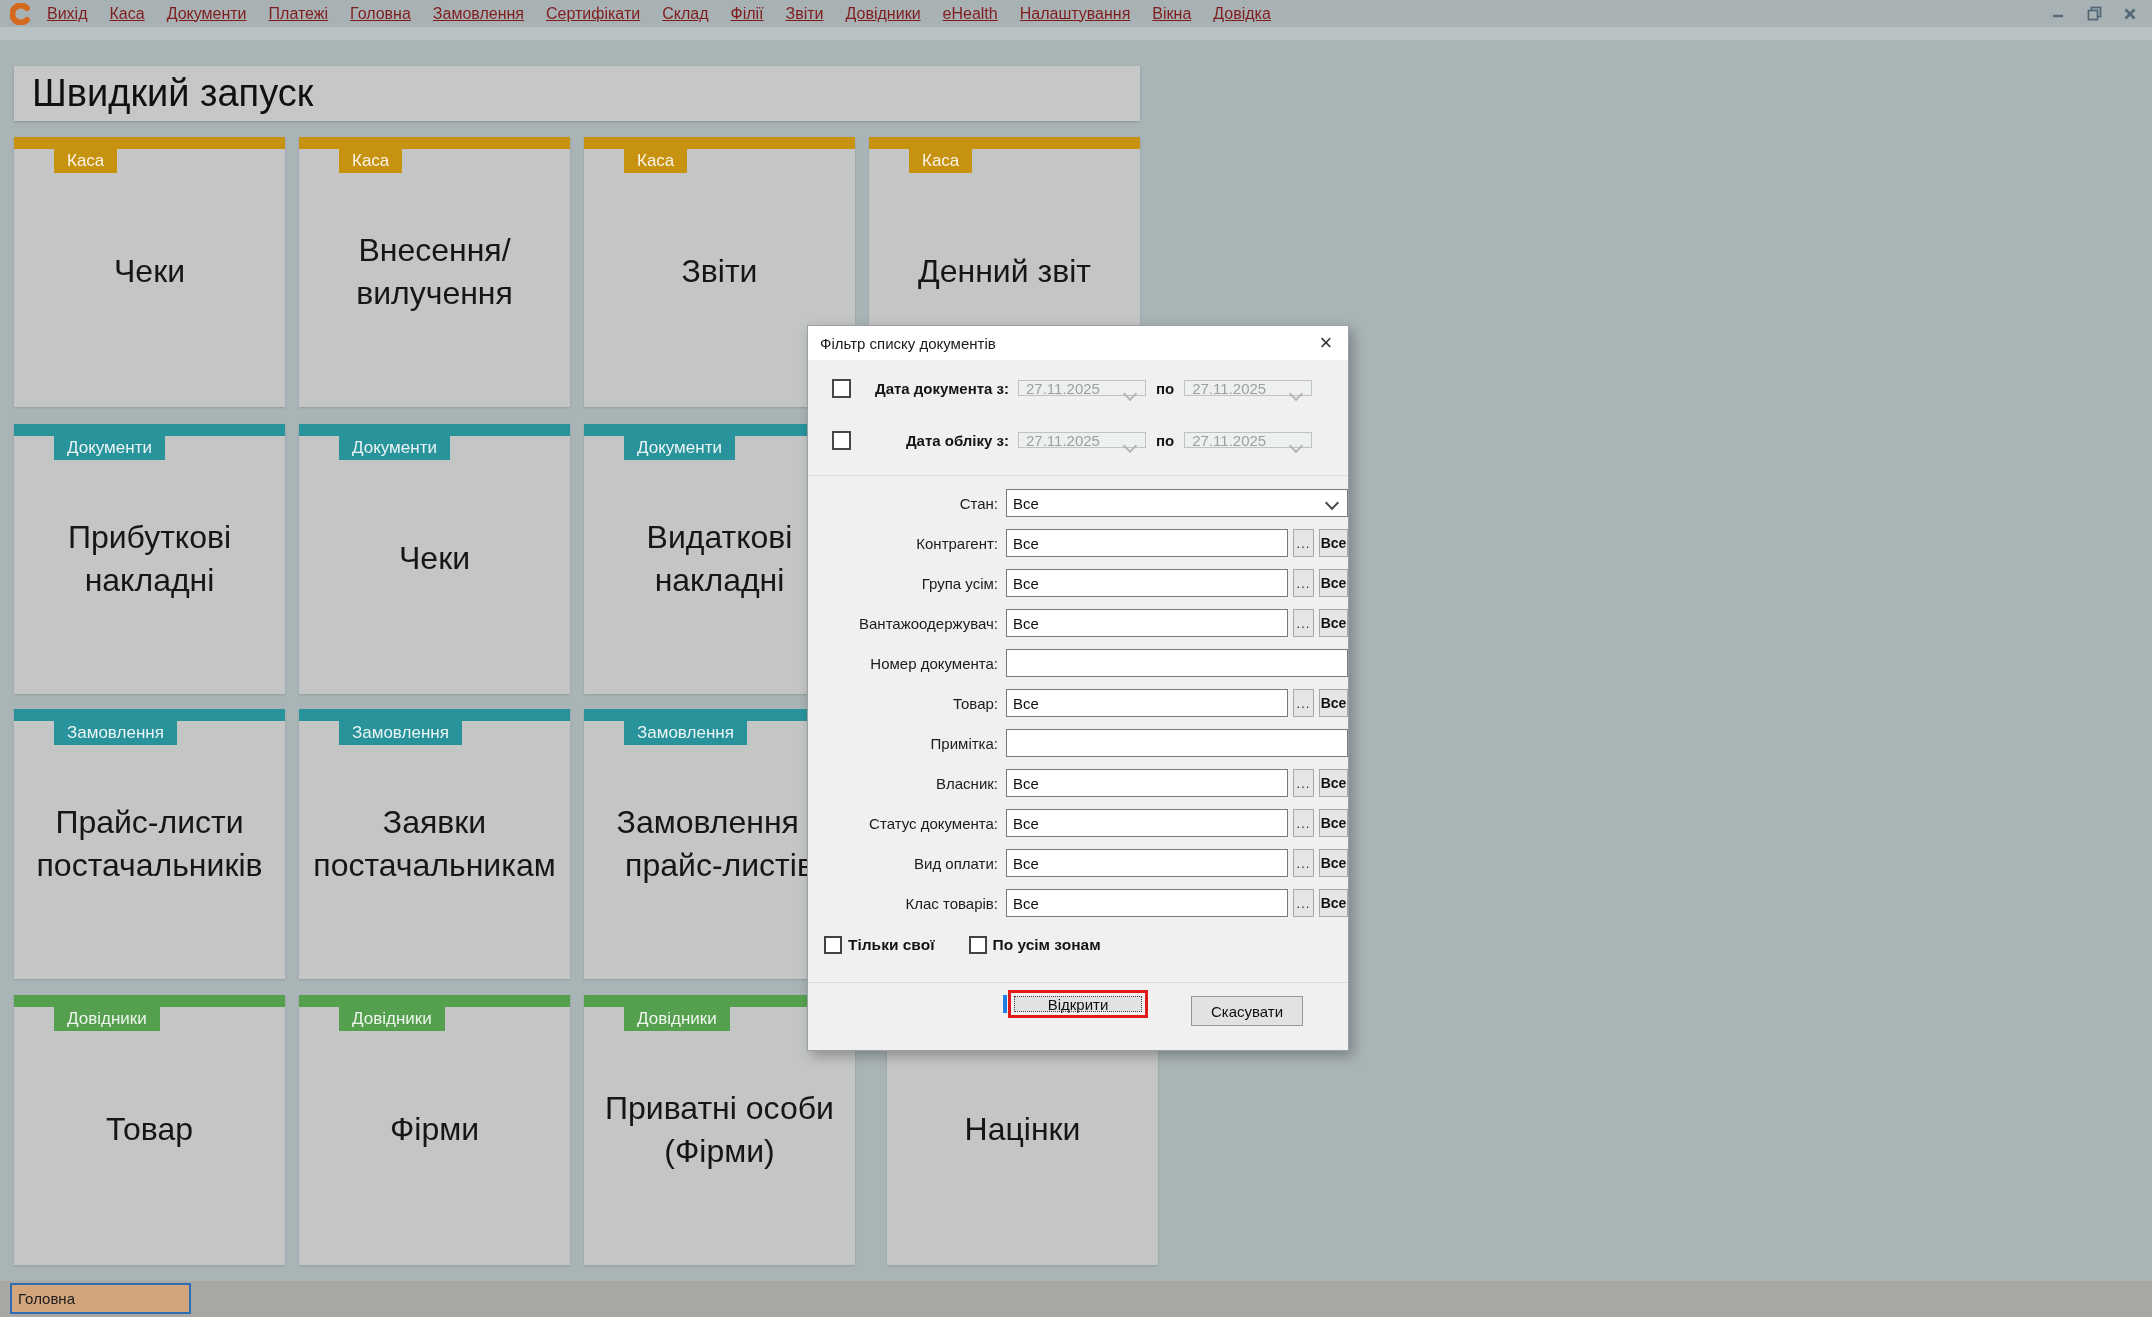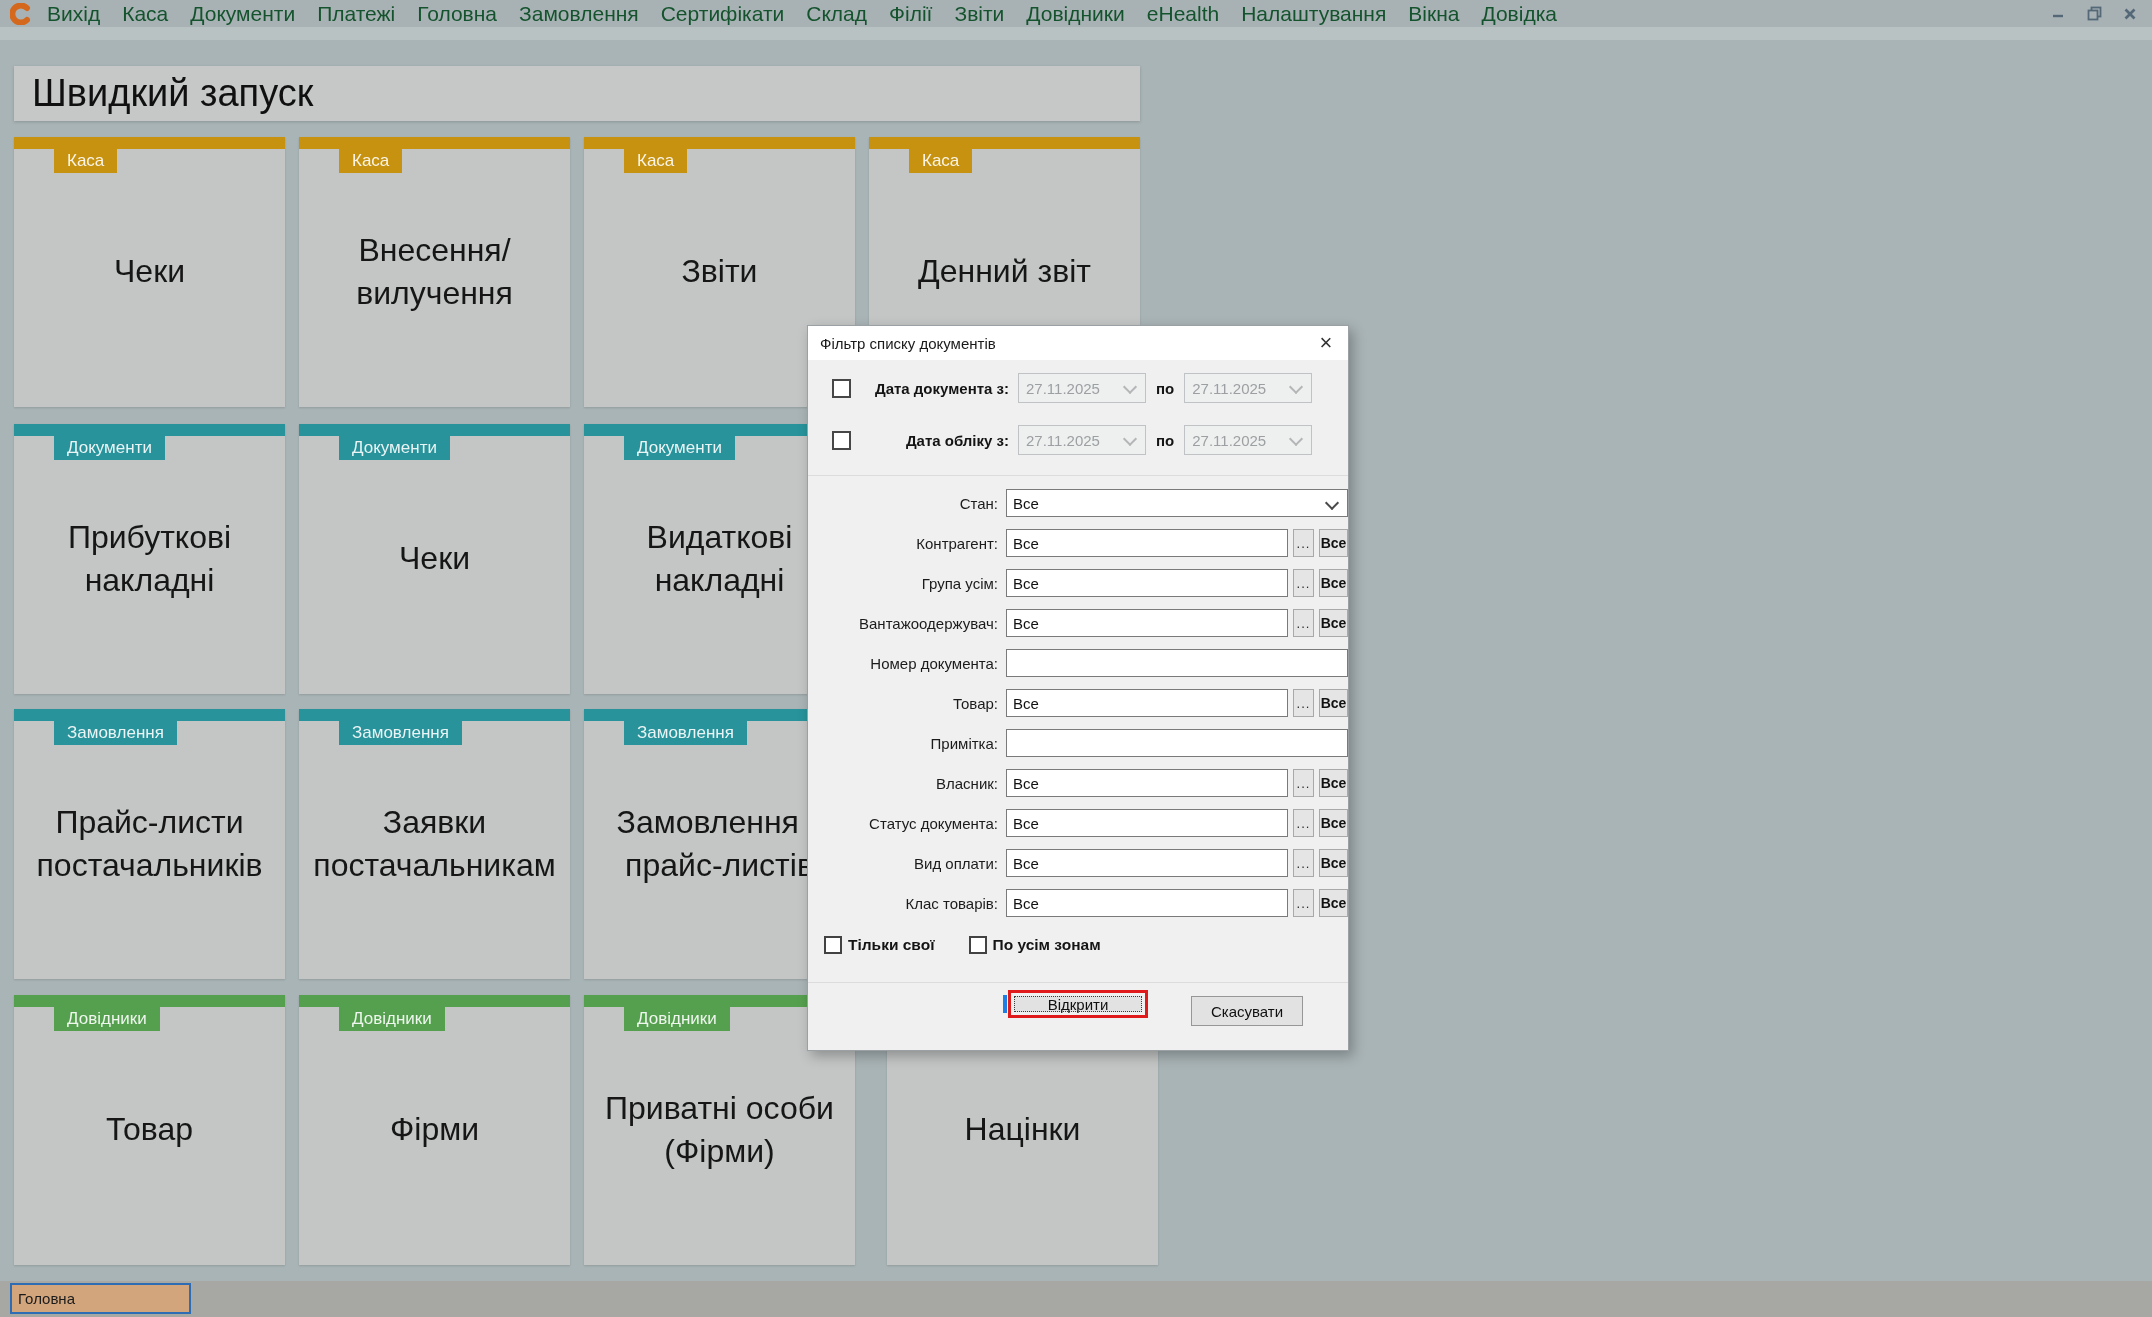--- a/index.html
+++ b/index.html
@@ -8,21 +8,21 @@
     background:#a9b4b6; font-family:"Liberation Sans", sans-serif;
     -webkit-font-smoothing:antialiased;
   }
   
   .menubar {
     position:absolute; top:0; left:0; right:0; height:27px;
     background:#a8b2b4; display:flex; align-items:center; padding-left:8px;
     box-sizing:border-box;
   }
   .app-icon { width:22px; height:22px; margin:0 4px 0 2px; flex:none; }
-  .menu-item { font-size:21px; color:#14532d; padding:0 11px; white-space:nowrap; cursor:default; }
+  .menu-item { font-size:16px; color:#7f1d1d; padding:0 11px; white-space:nowrap; cursor:default;text-decoration:underline; }
   .wincontrols { margin-left:auto; display:flex; align-items:center; gap:16px; padding-right:12px; }
   .winbtn { width:20px; height:18px; display:flex; align-items:center; justify-content:center; }
   .menustrip { position:absolute; top:27px; left:0; right:0; height:13px; background:#b9c2c3; }
 
   
   .quick-header {
     position:absolute; left:14px; top:66px; width:1126px; height:55px;
     background:#c5c8c7; box-shadow:0 1px 3px rgba(0,0,0,.18);
     display:flex; align-items:center; padding-left:18px; box-sizing:border-box;
     font-size:38px; color:#101010;
@@ -75,21 +75,21 @@
   .date-row { display:flex; align-items:center; height:28px; margin-left:24px; }
   .date-row.first { margin-top:14px; }
   .date-row.second { margin-top:24px; }
   .cb {
     width:19px; height:19px; background:#fff; border:2px solid #474747;
     box-sizing:border-box; flex:none; cursor:pointer;
   }
   .date-label { width:158px; text-align:right; font-weight:700; font-size:15px; color:#141414; margin-right:9px; flex:none; }
   .mid-label { font-weight:700; font-size:15px; color:#141414; margin:0 10px; flex:none; }
   .dcombo {
-    width:128px; height:30px; box-sizing:border-box; flex:none; position:relative;
+    width:128px; height:16px; box-sizing:border-box; flex:none; position:relative;
     border:1px solid #c0c3c5; background:#eef0f0; color:#9da0a2; font-size:15px;
     display:flex; align-items:center; padding-left:7px;
   }
   .chev { width:8px; height:8px; border-right:2px solid #b3b5b6; border-bottom:2px solid #b3b5b6;
     transform:rotate(45deg); position:absolute; right:10px; top:8px; }
   .chev.dark { border-color:#4a4a4a; }
   .dlg-sep { position:absolute; left:0; right:0; border-top:1px solid #dcdcdc; }
   .dlg-fields { position:absolute; top:163px; left:0; right:0;padding-left:20px; }
   .f-row { display:flex; align-items:center; height:28px; margin:0 0 12px 8px; }
   .f-label { width:162px; text-align:right; font-size:15px; color:#1b1b1b; margin-right:8px; flex:none; white-space:nowrap; }

